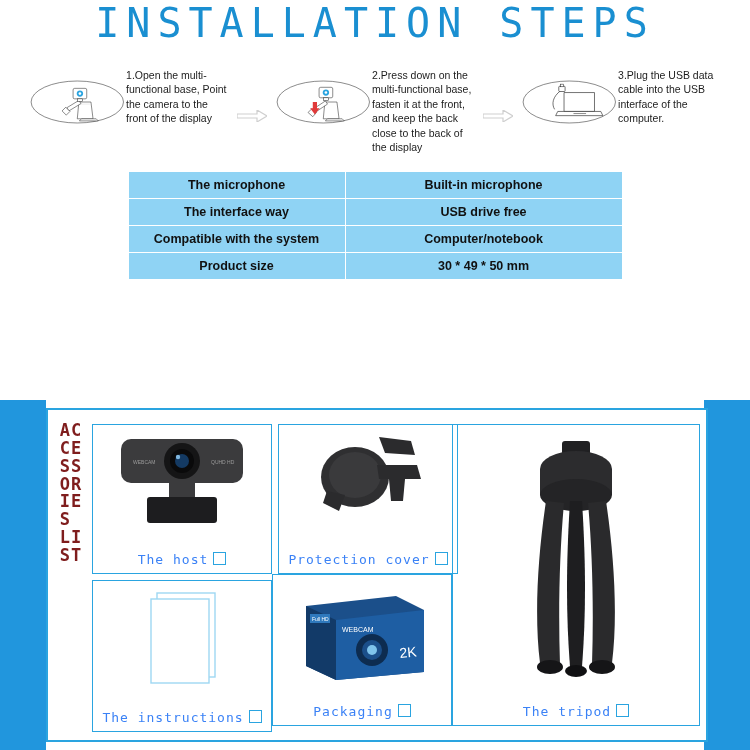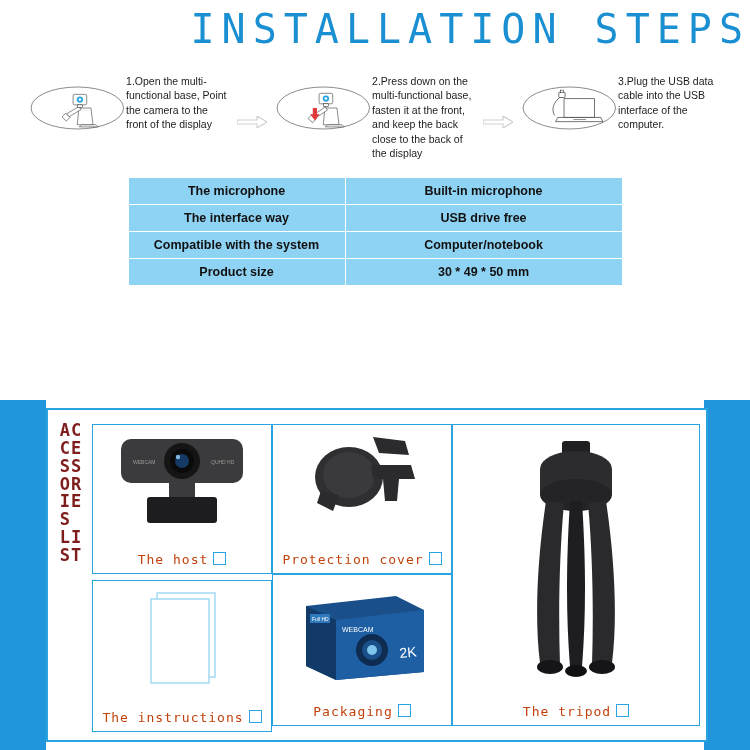--- a/index.html
+++ b/index.html
@@ -10,26 +10,26 @@
     width: 750px;
     height: 750px;
     background: #ffffff;
     font-family: "Liberation Sans", sans-serif;
     overflow: hidden;
     position: relative;
   }
 
   
   .title {
-    text-align: right;
+    text-align: center;
     color: #1a8fd1;
     font-size: 40px;
     letter-spacing: 7px;
     font-weight: 500;
-    padding-top: 6px;
+    padding-top: 0;
     padding-bottom: 6px;
     font-family: "DejaVu Sans Mono", monospace;
   }
 
   
   .steps {
     display: flex;
     align-items: flex-start;
     justify-content: center;
     padding: 6px 20px 0 20px;
@@ -127,37 +127,37 @@
     bottom: 30px;
     display: flex;
     align-items: center;
     justify-content: center;
   }
   .cell .lbl {
     position: absolute;
     bottom: 6px;
     left: 0; right: 0;
     text-align: center;
-    color: #c2410c;
+    color: #3b82f6;
     font-size: 13px;
     font-family: "DejaVu Sans Mono", monospace;
     letter-spacing: 1px;
     white-space: nowrap;
   }
   .chk {
     display: inline-block;
     width: 11px;
     height: 11px;
     border: 1px solid #2aa4e0;
     vertical-align: -1px;
     margin-left: 5px;
   }
 
   .c-host      { left: 0;   top: 8px;   width: 180px; height: 150px; }
-  .c-cover     { left: 180px; top: 8px; width: 180px; height: 150px; }
+  .c-cover     { left: 186px; top: 8px; width: 180px; height: 150px; }
   .c-tripod    { left: 360px; top: 8px; width: 248px; height: 302px; }
   .c-instr     { left: 0;   top: 164px; width: 180px; height: 152px; }
   .c-pack      { left: 180px; top: 158px; width: 180px; height: 152px; }
 
   
   .edge {
     position: absolute;
     top: 400px;
     width: 46px;
     height: 350px;

